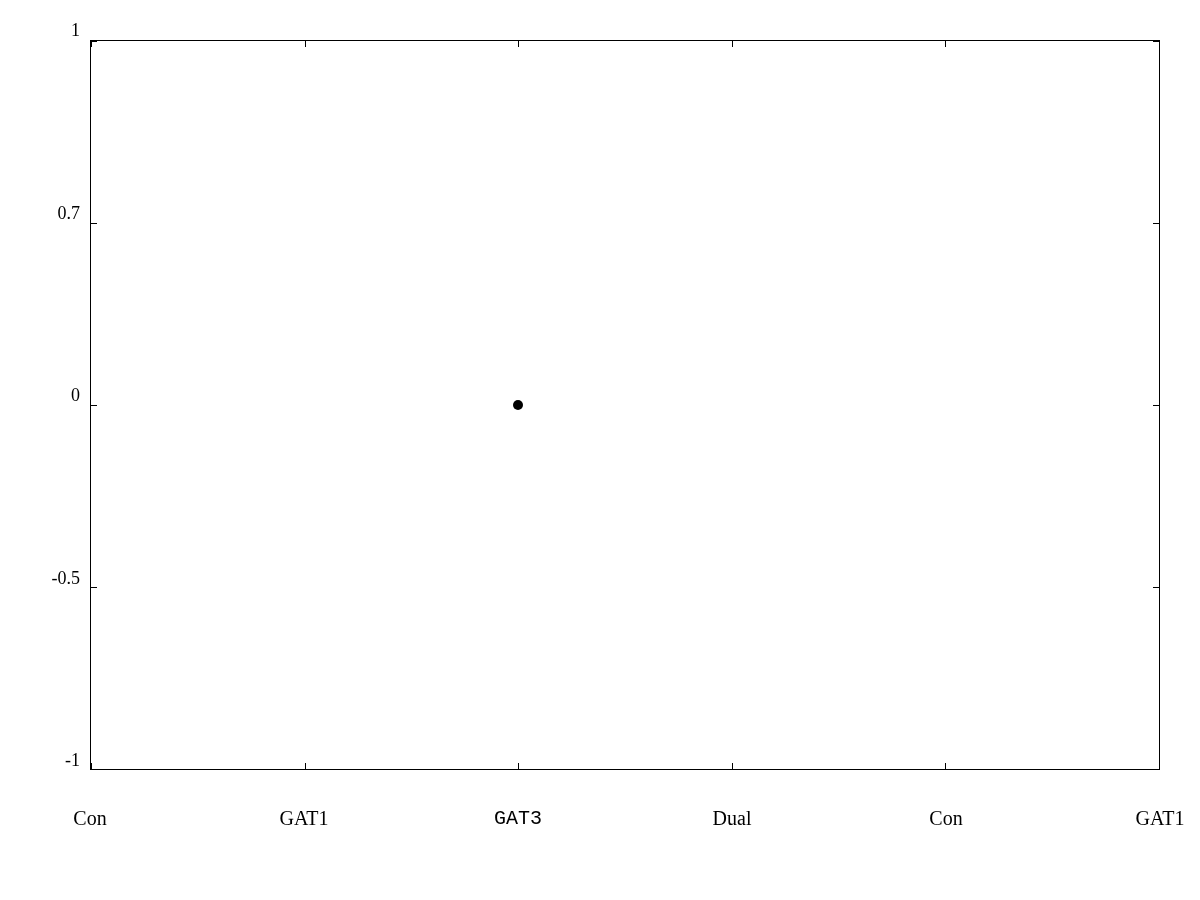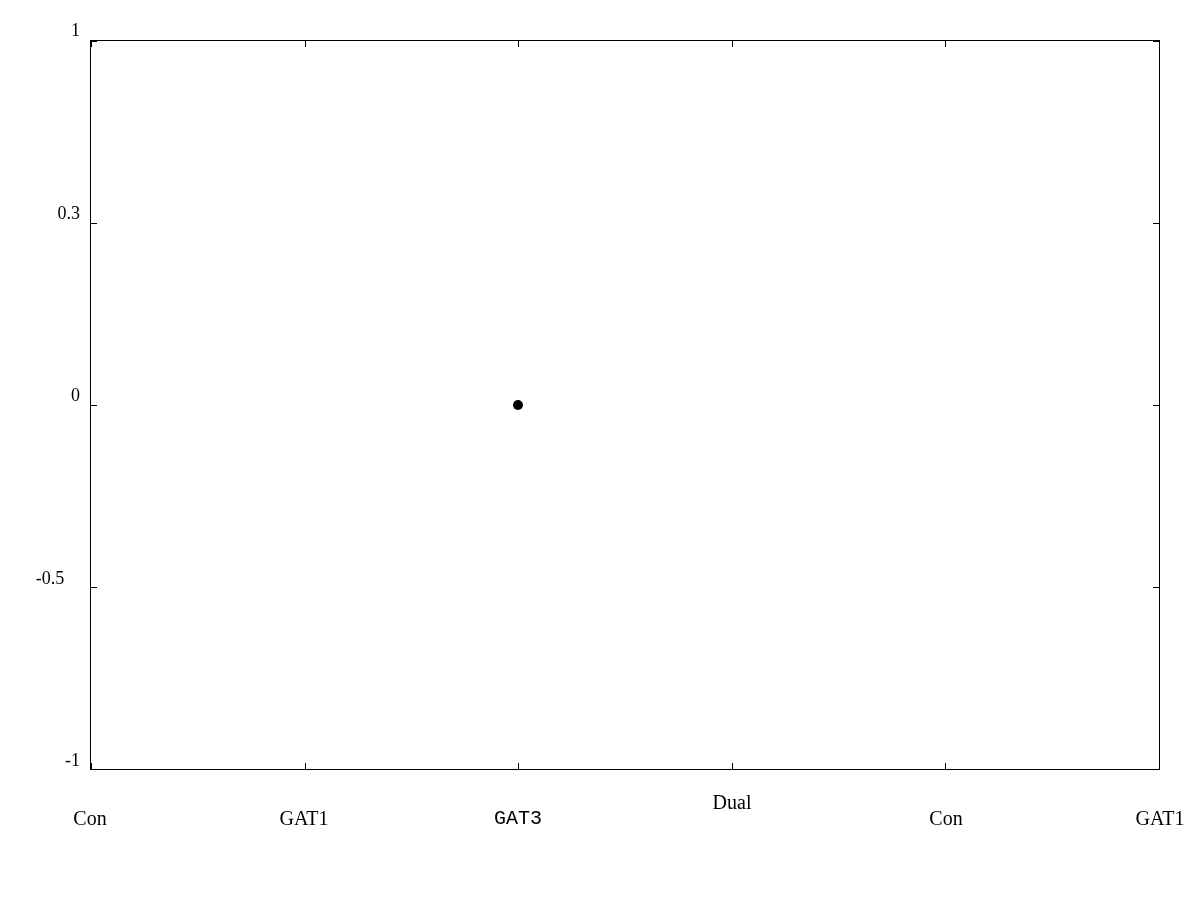--- a/index.html
+++ b/index.html
@@ -74,23 +74,23 @@
       <div style="position: absolute; left: 80%; top: 0px; width: 1px; height: 6px; background: rgb(0, 0, 0);"></div>
       <div style="position: absolute; left: 100%; bottom: 0px; width: 1px; height: 6px; background: rgb(0, 0, 0);"></div>
       <div style="position: absolute; left: 100%; top: 0px; width: 1px; height: 6px; background: rgb(0, 0, 0);"></div>
       <div style="position: absolute; width: 10px; height: 10px; background: rgb(0, 0, 0); border-radius: 50%; left: 40%; top: 50%; transform: translate(-50%, -50%);"></div>
     </div>
 
   <div class="x-axis-labels" id="x-axis-labels">
   <div style="position: absolute; left: 0%; bottom: 0px; transform: translateX(-50%); font-size: 20px; font-family: serif; color: rgb(0, 0, 0);">Con</div>
       <div style="position: absolute; left: 20%; bottom: 0px; transform: translateX(-50%); font-size: 20px; font-family: serif; color: rgb(0, 0, 0);">GAT1</div>
       <div style="position: absolute; left: 40%; bottom: 0px; transform: translateX(-50%); font-size: 20px; font-family: Liberation Mono, monospace; color: rgb(0, 0, 0);">GAT3</div>
-      <div style="position: absolute; left: 60%; bottom: 16px; transform: translateX(-50%); font-size: 20px; font-family: serif; color: rgb(0, 0, 0);">Dual</div>
+      <div style="position: absolute; left: 60%; bottom: 0px; transform: translateX(-50%); font-size: 20px; font-family: serif; color: rgb(0, 0, 0);">Dual</div>
       <div style="position: absolute; left: 80%; bottom: 0px; transform: translateX(-50%); font-size: 20px; font-family: serif; color: rgb(0, 0, 0);">Con</div>
       <div style="position: absolute; left: 100%; bottom: 0px; transform: translateX(-50%); font-size: 20px; font-family: serif; color: rgb(0, 0, 0);">GAT1</div>
     </div>
 
 <div style="position: absolute; right: 1118px; top: 30px; transform: translateY(-50%); font-size: 18px; font-family: serif; color: rgb(0, 0, 0); width: 60px; text-align: right; left: 20px;">1</div>
-    <div style="position: absolute; right: 1118px; top: 212.5px; transform: translateY(-50%); font-size: 18px; font-family: serif; color: rgb(0, 0, 0); width: 60px; text-align: right; left: 20px;">0.3</div>
+    <div style="position: absolute; right: 1118px; top: 212.5px; transform: translateY(-50%); font-size: 18px; font-family: serif; color: rgb(0, 0, 0); width: 60px; text-align: right; left: 20px;">0.7</div>
     <div style="position: absolute; right: 1118px; top: 395px; transform: translateY(-50%); font-size: 18px; font-family: serif; color: rgb(0, 0, 0); width: 60px; text-align: right; left: 20px;">0</div>
-    <div style="position: absolute; right: 1118px; top: 577.5px; transform: translateY(-50%); font-size: 18px; font-family: serif; color: rgb(0, 0, 0); width: 60px; text-align: center; left: 20px;">-0.5</div>
+    <div style="position: absolute; right: 1118px; top: 577.5px; transform: translateY(-50%); font-size: 18px; font-family: serif; color: rgb(0, 0, 0); width: 60px; text-align: right; left: 20px;">-0.5</div>
     <div style="position: absolute; right: 1118px; top: 760px; transform: translateY(-50%); font-size: 18px; font-family: serif; color: rgb(0, 0, 0); width: 60px; text-align: right; left: 20px;">-1</div>
   </div>
 
 </body></html>

